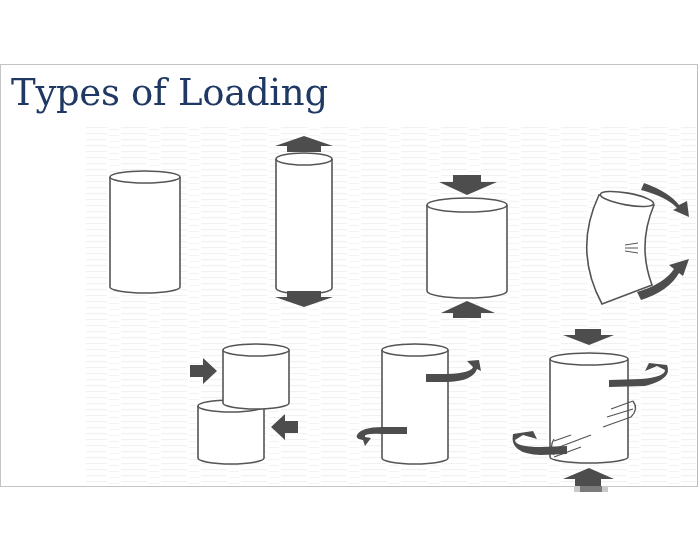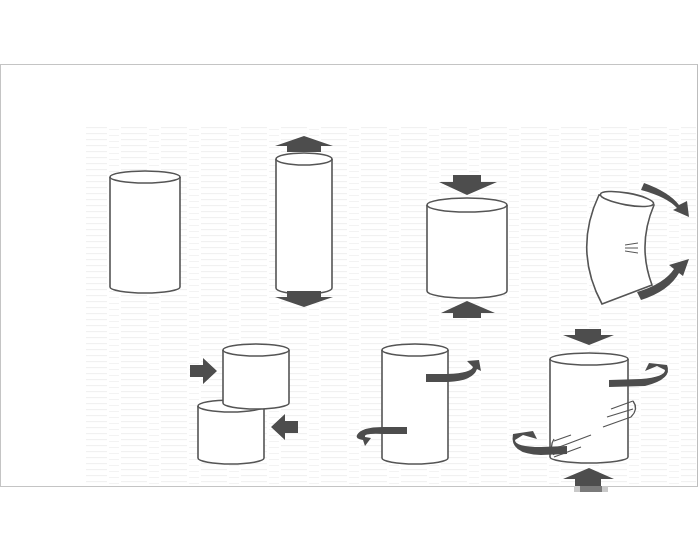--- a/index.html
+++ b/index.html
@@ -15,20 +15,21 @@
       font-weight: normal; font-size: 37px; line-height: 44px; letter-spacing: -0.3px;
     }
     .figure { position: absolute; left: 0; top: 0; width: 698px; height: 423px; }
     .stub { position: absolute; left: 574px; top: 486px; width: 34px; height: 6px; background: #c9c9c9; }
     .stub-inner { position: absolute; left: 580px; top: 486px; width: 22px; height: 6px; background: #7a7a7a; }
   </style>
 </head>
 <body>
 
 <div class="slide">
+  <h1 class="title" style="color: rgb(31, 56, 100);">Types of Loading</h1>
 
   <svg class="figure" viewBox="0 0 698 423" xmlns="http://www.w3.org/2000/svg">
     <defs>
       <pattern id="noise" width="40" height="6" patternUnits="userSpaceOnUse">
         <rect x="0" y="2" width="26" height="1.2" fill="#f1f1f1"></rect>
         <rect x="28" y="4" width="10" height="1" fill="#f3f3f3"></rect>
       </pattern>
     </defs>
 
     <rect x="85" y="60" width="610" height="362" fill="url(#noise)"></rect>

